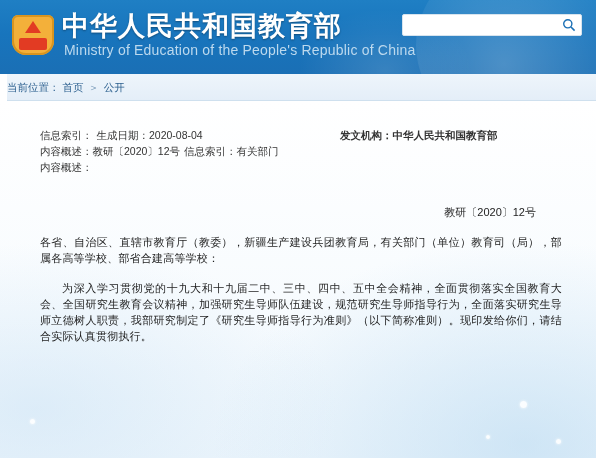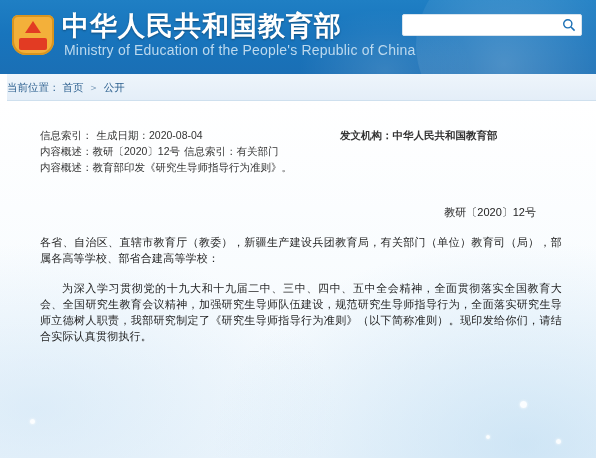--- a/index.html
+++ b/index.html
@@ -297,21 +297,20 @@
             <span class="meta-label">内容概述：</span>
             <span class="meta-val">教研〔2020〕12号</span>
             <span class="meta-gap"></span>
             <span class="meta-label">信息索引：</span>
             <span class="meta-val">有关部门</span>
           </div>
         </div>
         <div class="meta-row">
           <div class="meta-col1">
             <span class="meta-label">内容概述：</span>
-            <span class="meta-val">教育部印发《研究生导师指导行为准则》。</span>
           </div>
         </div>
       </div>
 
       <div class="headline">
       </div>
 
       <div class="docnum">教研〔2020〕12号</div>
 
       <div class="para">各省、自治区、直辖市教育厅（教委），新疆生产建设兵团教育局，有关部门（单位）教育司（局），部属各高等学校、部省合建高等学校：</div>

